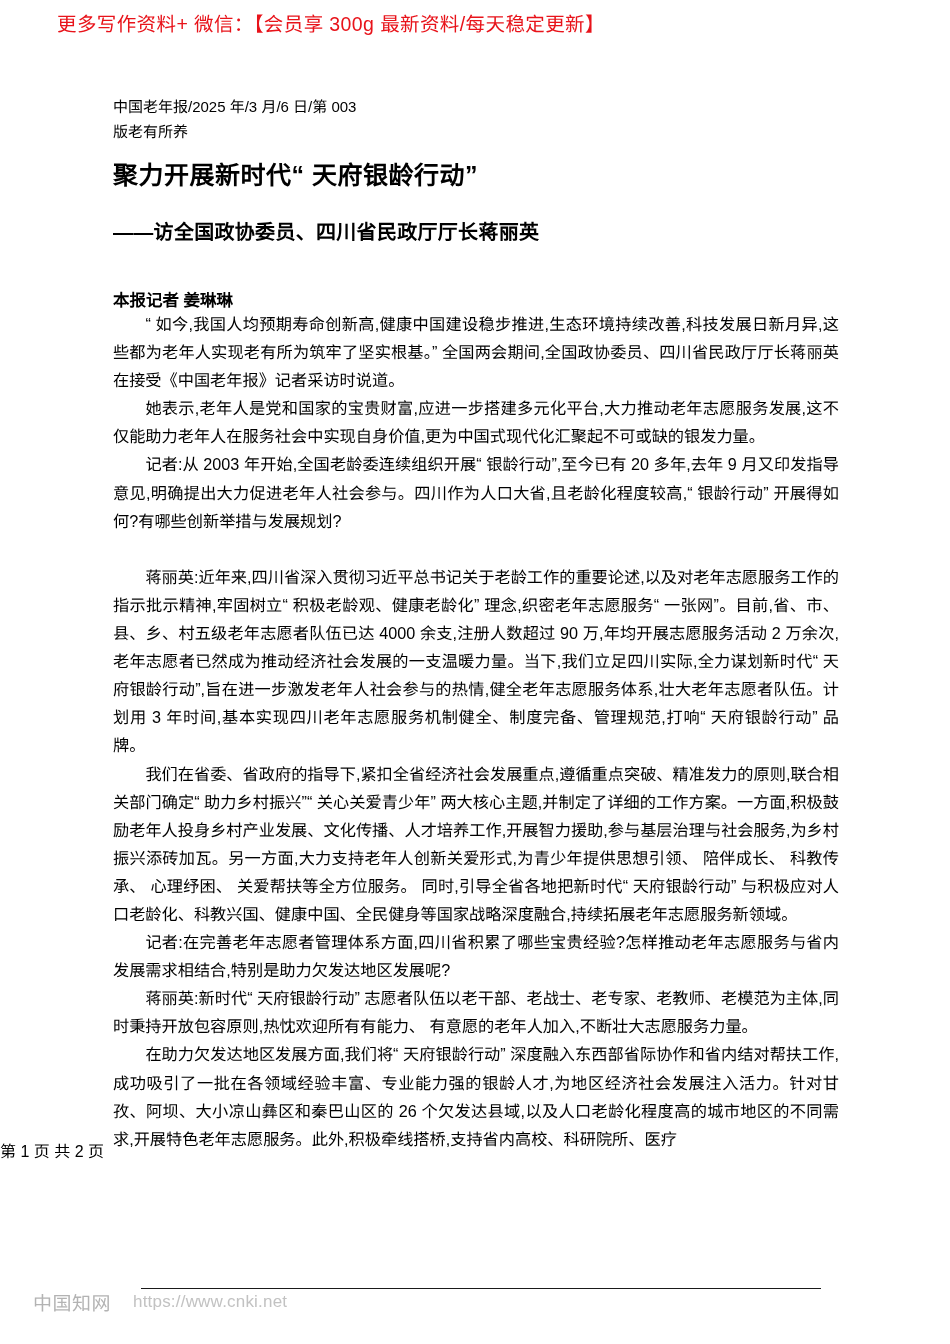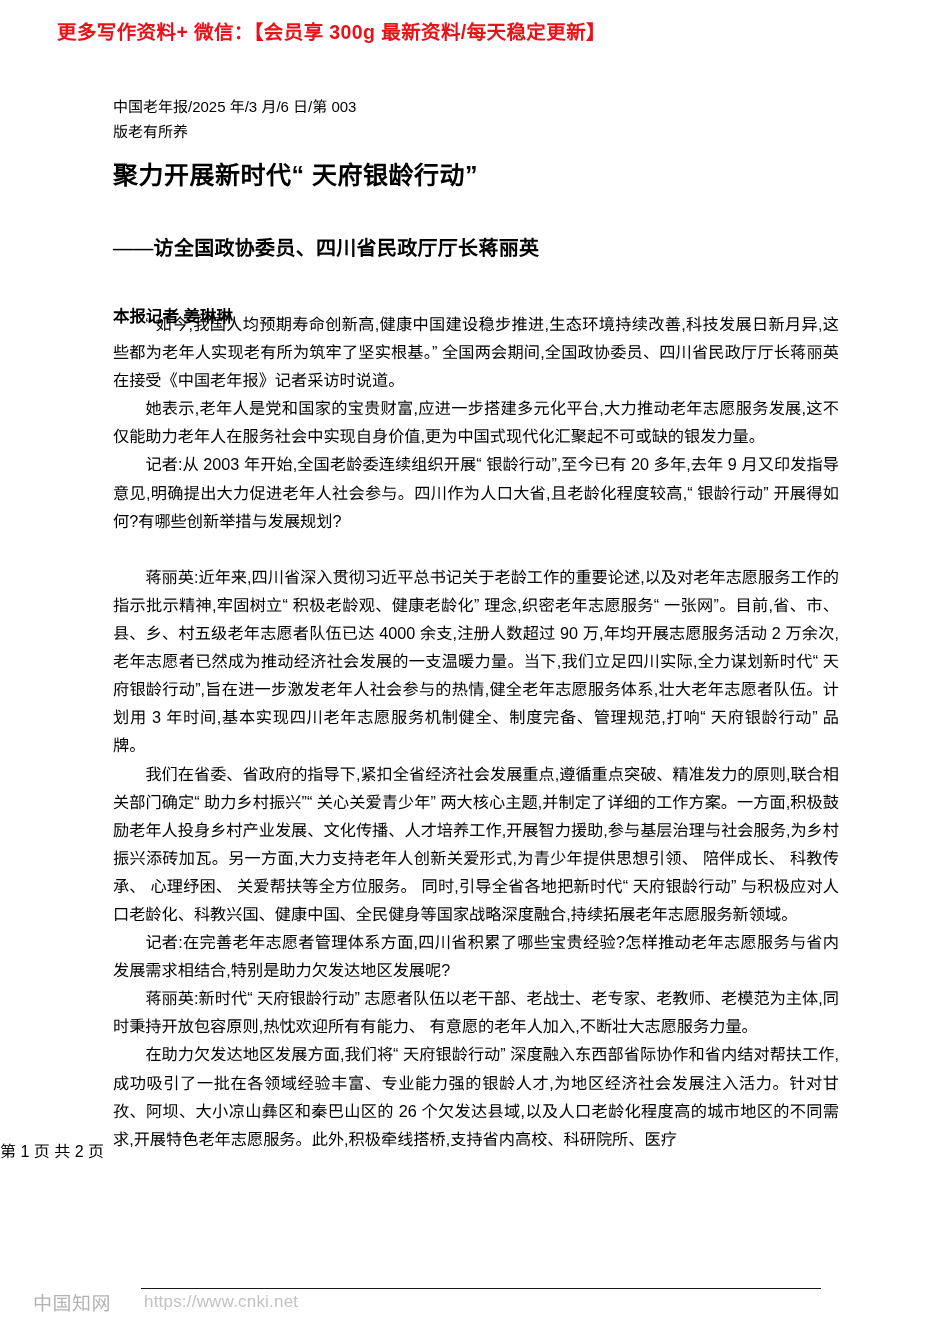--- a/index.html
+++ b/index.html
@@ -19,24 +19,24 @@
     margin: 0 auto;
     background: #ffffff;
     overflow: hidden;
     box-sizing: border-box;
   }
 
   
   .promo-banner {
     position: absolute;
     left: 57px;
-    top: 20px;
+    top: 12px;
     width: 840px;
     font-size: 19.5px;
-    font-weight: bold;
+    font-weight: normal;
     color: #e8131a;
     letter-spacing: 0.4px;
     white-space: nowrap;
     line-height: 1.3;
   }
 
   
   .source-block {
     position: absolute;
     left: 113px;
@@ -59,23 +59,22 @@
   .headline-main {
     font-size: 25px;
     font-weight: bold;
     line-height: 40px;
     letter-spacing: 0.5px;
   }
   .headline-sub {
     font-size: 20px;
     font-weight: bold;
     line-height: 34px;
-    margin-top: 36px;
+    margin-top: 20px;
     letter-spacing: 0.3px;
-    font-family: Liberation Serif, serif;
   }
   .byline {
     font-size: 16.5px;
     font-weight: bold;
     line-height: 30px;
     margin-top: 36px;
   }
 
   
   .body-text {
@@ -127,21 +126,20 @@
   }
   .wm-brand {
     font-size: 19px;
     letter-spacing: 0.5px;
     color: #b3b3b3;
   }
   .wm-url {
     font-size: 17px;
     letter-spacing: 0.2px;
     color: #c2c2c2;
-    margin-left: 11px;
   }
 </style>
 </head>
 <body>
 
 <div class="page">
 
   <div class="promo-banner">更多写作资料+ 微信：【会员享 300g 最新资料/每天稳定更新】</div>
 
   <div class="source-block">

